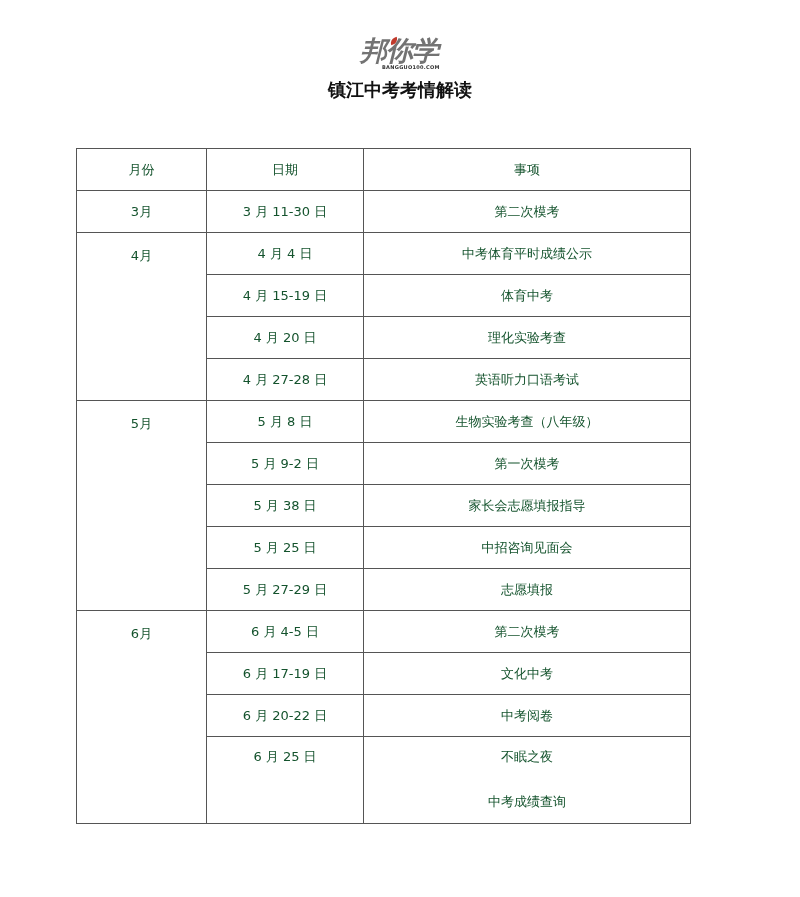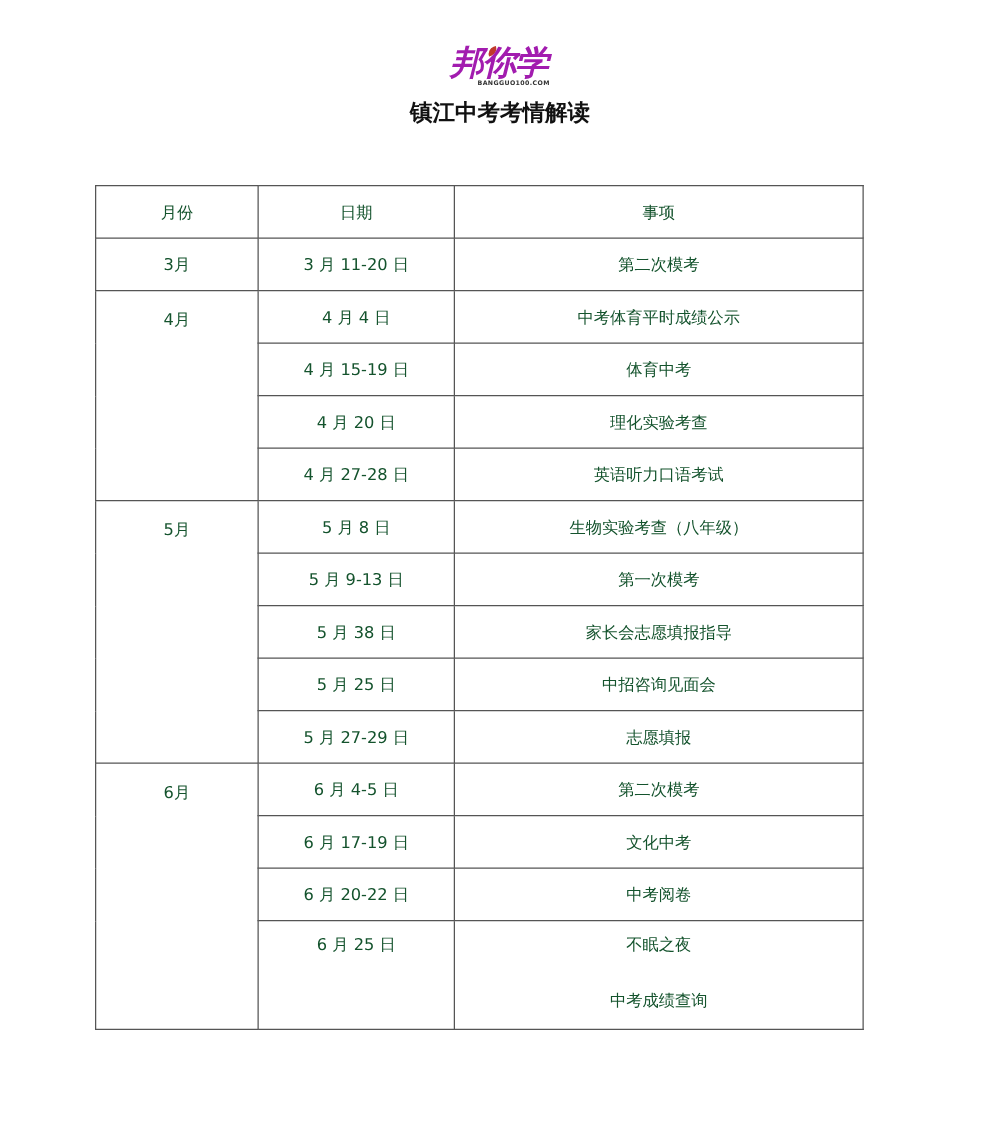--- a/index.html
+++ b/index.html
@@ -1,20 +1,20 @@
 <!DOCTYPE html>
 <html><head>
 <meta charset="utf-8">
 <style>
   html, body { margin:0; padding:0; background:#ffffff; }
   body { width:800px; height:897px; position:relative; overflow:hidden;
          font-family:"DejaVu Sans", "Liberation Sans", sans-serif; color:#222; }
   .logo { position:absolute; left:360px; top:36px; width:84px; height:38px; }
   .logo-text { position:absolute; left:0; top:0; font-size:27px; font-weight:bold; font-style:italic;
-               color:#a21caf; letter-spacing:-1px; line-height:30px; }
+               color:#737373; letter-spacing:-1px; line-height:30px; }
   .logo-sub { position:absolute; left:22px; top:28px; font-size:5px; letter-spacing:0.3px; color:#333; font-weight:bold; }
   .logo-leaf { position:absolute; left:30px; top:2px; width:8px; height:6px; background:#c0392b;
                border-radius:6px 0 6px 0; transform:rotate(-20deg); }
   .title { position:absolute; left:0; width:800px; top:78px; text-align:center;
            font-size:18px; font-weight:bold; color:#111; }
   table.sched { position:absolute; left:76px; top:148px; border-collapse:collapse;
                 table-layout:fixed; width:614px; }
   table.sched td { border:1.5px solid #555; text-align:center; font-size:13px; color:#14532d;
                    height:41px; padding:0; }
   td.month { vertical-align:top; padding-top:14px !important; }
@@ -41,21 +41,21 @@
     </colgroup>
   <tbody>
       <tr>
     <td>月份</td>
     <td>日期</td>
     <td>事项</td>
   </tr>
 
   <tr>
     <td>3月</td>
-    <td>3 月 11-20 日</td>
+    <td>3 月 11-30 日</td>
     <td>第二次模考</td>
   </tr>
 
   <tr>
     <td rowspan="4" class="month">4月</td>
     <td>4 月 4 日</td>
     <td>中考体育平时成绩公示</td>
   </tr>
   <tr>
     <td>4 月 15-19 日</td>
@@ -69,21 +69,21 @@
     <td>4 月 27-28 日</td>
     <td>英语听力口语考试</td>
   </tr>
 
   <tr>
     <td rowspan="5" class="month">5月</td>
     <td>5 月 8 日</td>
     <td>生物实验考查（八年级）</td>
   </tr>
   <tr>
-    <td>5 月 9-13 日</td>
+    <td>5 月 9-2 日</td>
     <td>第一次模考</td>
   </tr>
   <tr>
     <td>5 月 38 日</td>
     <td>家长会志愿填报指导</td>
   </tr>
   <tr>
     <td>5 月 25 日</td>
     <td>中招咨询见面会</td>
   </tr>

